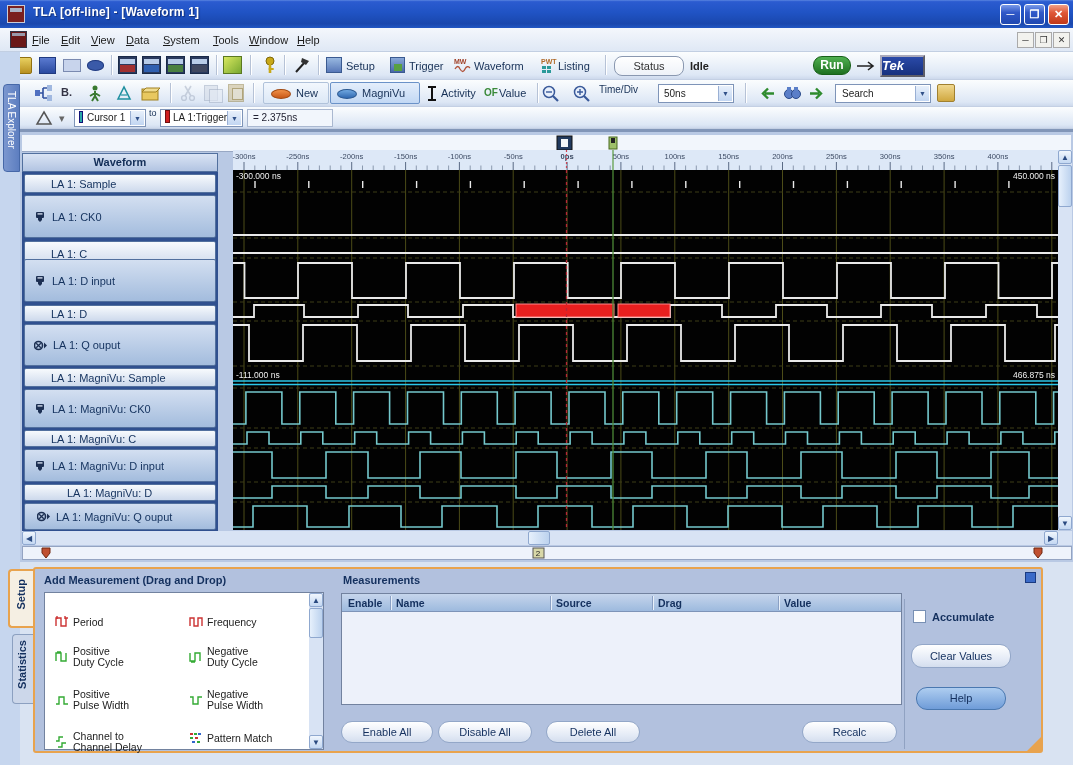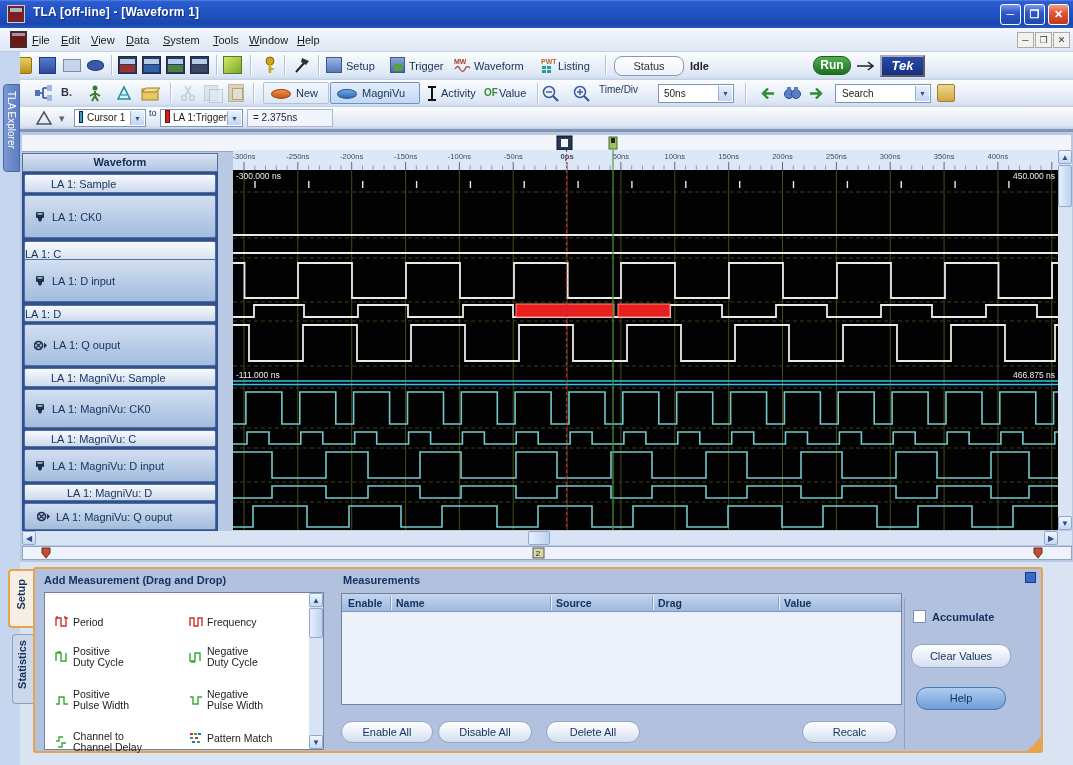--- a/index.html
+++ b/index.html
@@ -151,21 +151,21 @@
       <rect x="6" y="13" width="4" height="3" fill="#2a9a9a"></rect>
     </svg>
 <span class="tbtxt" style="left:558px;top:8px">Listing</span>
 <div class="tsep" style="left:605px"></div>
 <div style="position:absolute;left:614px;top:4px;width:70px;height:20px;background:linear-gradient(180deg,#ffffff,#eef2f8);border:1px solid #8a98b0;border-radius:8px;font-size:11px;color:#333;text-align:center;line-height:18px">Status</div>
 <span class="tbtxt" style="left:690px;top:8px;font-weight:bold;color:#222">Idle</span>
 <div style="position:absolute;left:813px;top:4px;width:38px;height:19px;background:linear-gradient(180deg,#50b050,#1e7020);border:1px solid #186018;border-radius:9px;color:#fff;font-size:12px;font-weight:bold;text-align:center;line-height:17px">Run</div>
 <svg class="ticn" style="left:856px;top:8px" width="22" height="12">
       <path d="M1,6 H16 M12,2 L17,6 L12,10" stroke="#222" stroke-width="1.6" fill="none"></path>
     </svg>
-<div style="position:absolute;left:880px;top:3px;width:45px;height:22px;background:linear-gradient(180deg,#2a4aa8,#16307e);border:2px outset #aab;color:#fff;font-size:13px;font-weight:bold;font-style:italic;text-align:center;line-height:18px">Tek</div>
+<div style="position:absolute;left:880px;top:3px;width:45px;height:22px;background:linear-gradient(180deg,#2a4aa8,#16307e);border:2px outset #aab;color:#fff;font-size:13px;font-weight:bold;font-style:italic;line-height:18px">Tek</div>
 </div>
 
 <div id="tbar2" class="tbar abs">
   <svg class="ticn" style="left:34px;top:4px" width="20" height="18">
       <path d="M3,9 H9 M9,4 H16 M9,14 H16 M9,4 V14" stroke="#3050a0" stroke-width="1.6" fill="none"></path>
       <rect x="1" y="6" width="5" height="6" fill="#5070c0"></rect>
       <rect x="13" y="1" width="5" height="6" fill="#a0b8e0"></rect>
       <rect x="13" y="11" width="5" height="6" fill="#a0b8e0"></rect>
     </svg>
 <svg class="ticn" style="left:60px;top:4px" width="18" height="18">
@@ -274,32 +274,32 @@
       <span>LA 1: Sample</span>
     </div>
 <div class="wlabel wl-tall" style="top:195px;height:43px;padding-left:9px">
       <svg width="12" height="12" viewBox="0 0 12 12" style="flex:0 0 auto;margin-right:6px">
         <rect x="2" y="1" width="8" height="6" rx="1" fill="#1c2f52"></rect>
         <path d="M4,7 L4,9 L6,11 L8,9 L8,7" fill="#1c2f52"></path>
         <rect x="3.5" y="2.2" width="5" height="1.4" fill="#cfd9ea"></rect>
       </svg>
       <span>LA 1: CK0</span>
     </div>
-<div class="wlabel wl-thin" style="top:241px;height:26px;">
+<div class="wlabel wl-thin" style="top:241px;height:26px;padding-left:26px">
       <span>LA 1: C</span>
     </div>
 <div class="wlabel wl-tall" style="top:259px;height:43px;padding-left:9px">
       <svg width="12" height="12" viewBox="0 0 12 12" style="flex:0 0 auto;margin-right:6px">
         <rect x="2" y="1" width="8" height="6" rx="1" fill="#1c2f52"></rect>
         <path d="M4,7 L4,9 L6,11 L8,9 L8,7" fill="#1c2f52"></path>
         <rect x="3.5" y="2.2" width="5" height="1.4" fill="#cfd9ea"></rect>
       </svg>
       <span>LA 1: D input</span>
     </div>
-<div class="wlabel wl-thin" style="top:305px;height:17px;">
+<div class="wlabel wl-thin" style="top:305px;height:17px;padding-left:26px">
       <span>LA 1: D</span>
     </div>
 <div class="wlabel wl-tall" style="top:324px;height:42px;padding-left:9px">
       <svg width="14" height="11" viewBox="0 0 14 11" style="flex:0 0 auto;margin-right:5px">
         <circle cx="4.5" cy="5.5" r="4" fill="none" stroke="#1c2f52" stroke-width="1.6"></circle>
         <path d="M2.2,3.2 L6.8,7.8 M6.8,3.2 L2.2,7.8" stroke="#1c2f52" stroke-width="1.3"></path>
         <path d="M10,2.5 L13,5.5 L10,8.5 Z" fill="#1c2f52"></path>
       </svg>
       <span>LA 1: Q ouput</span>
     </div>

